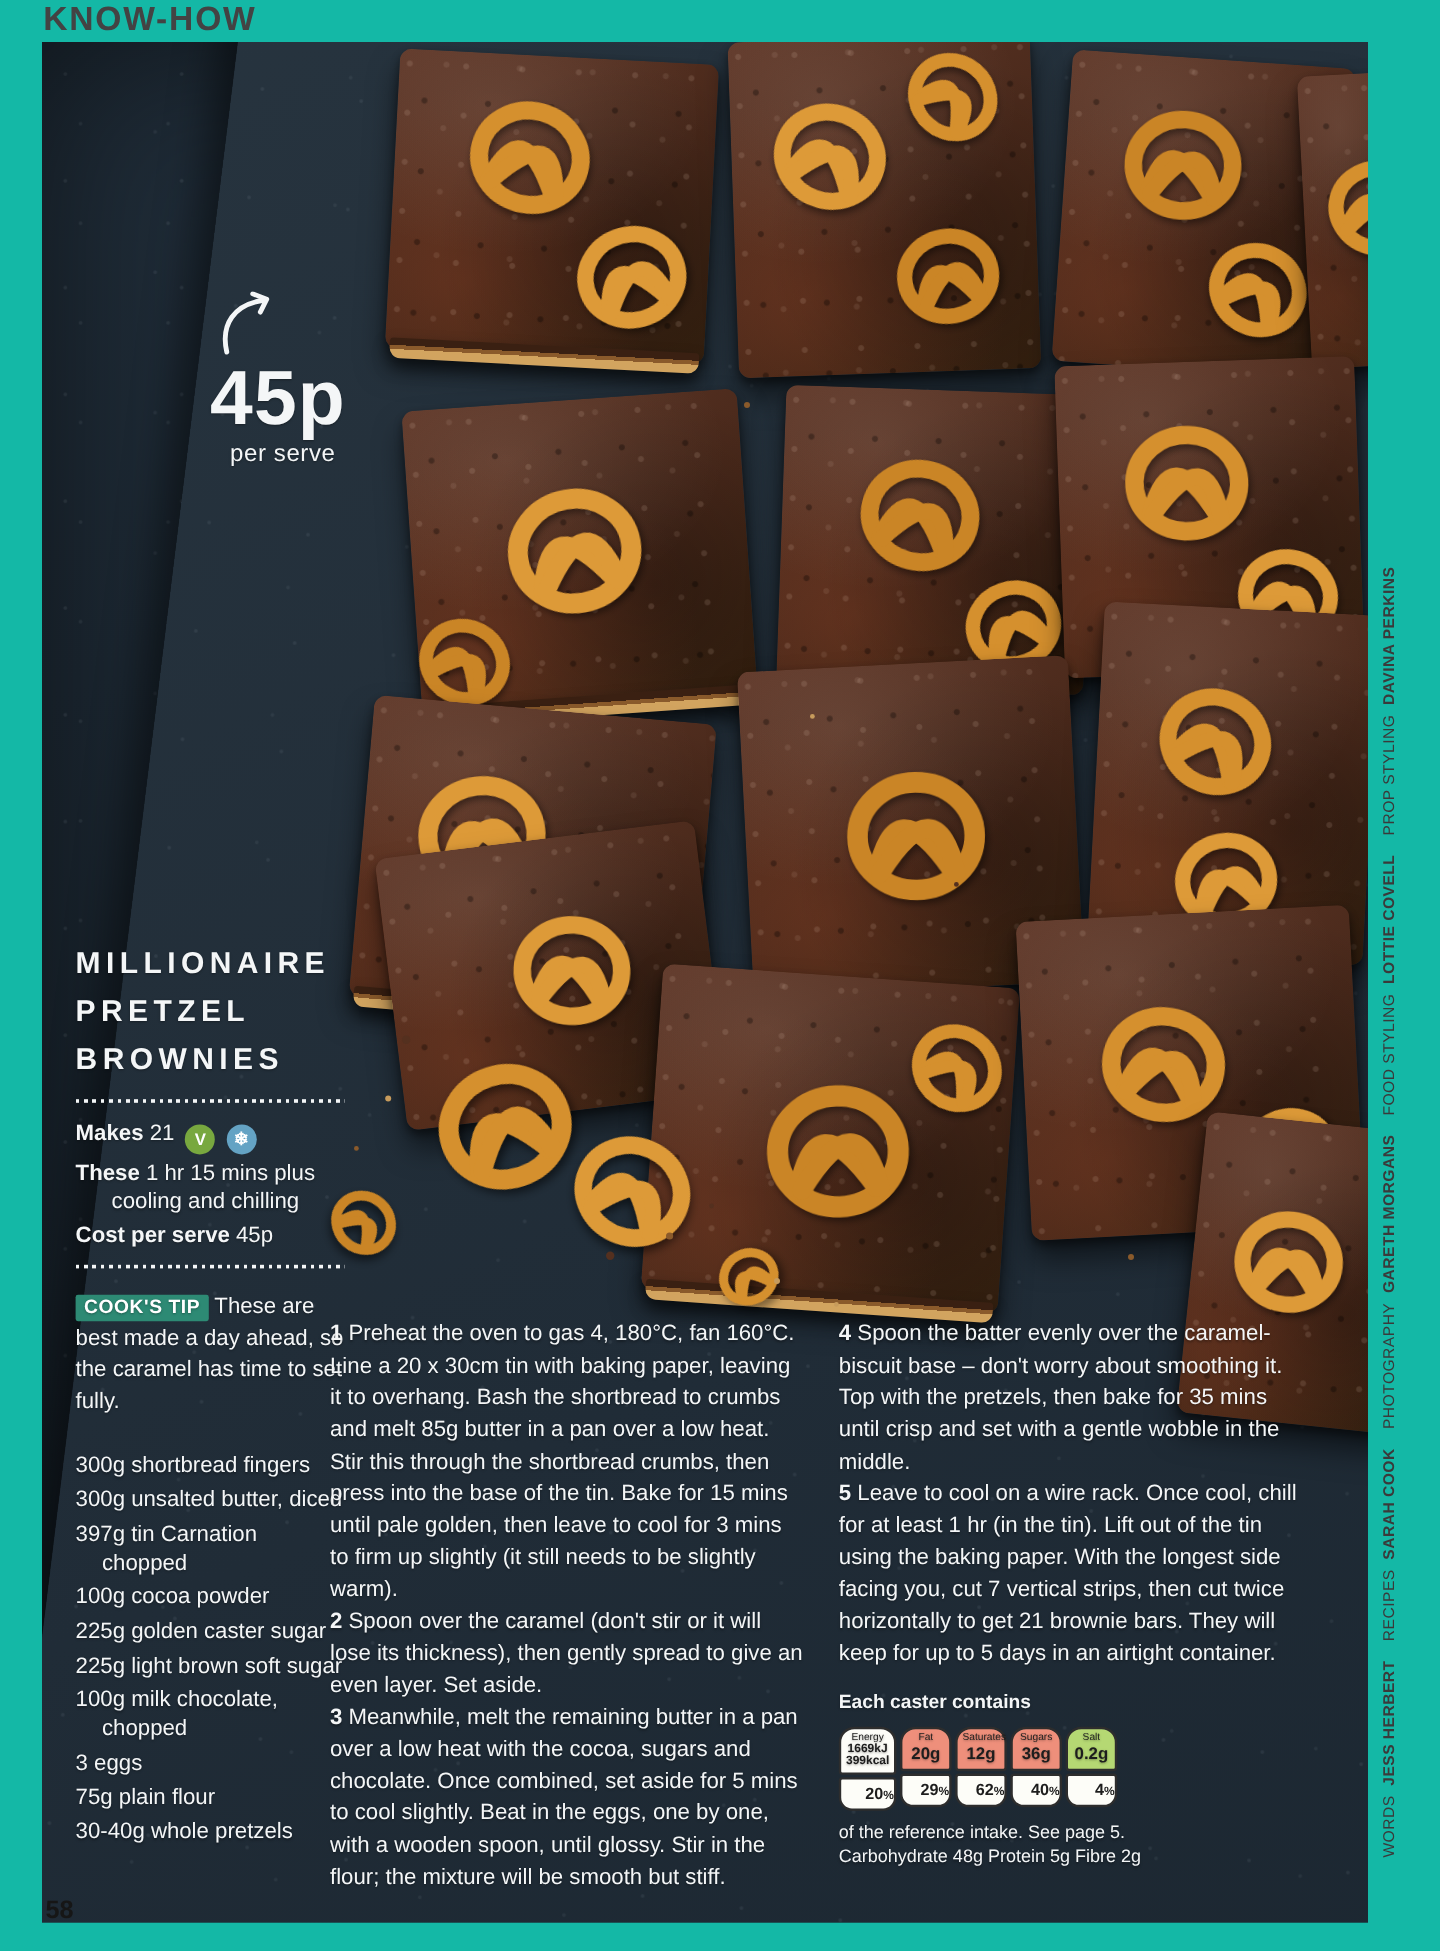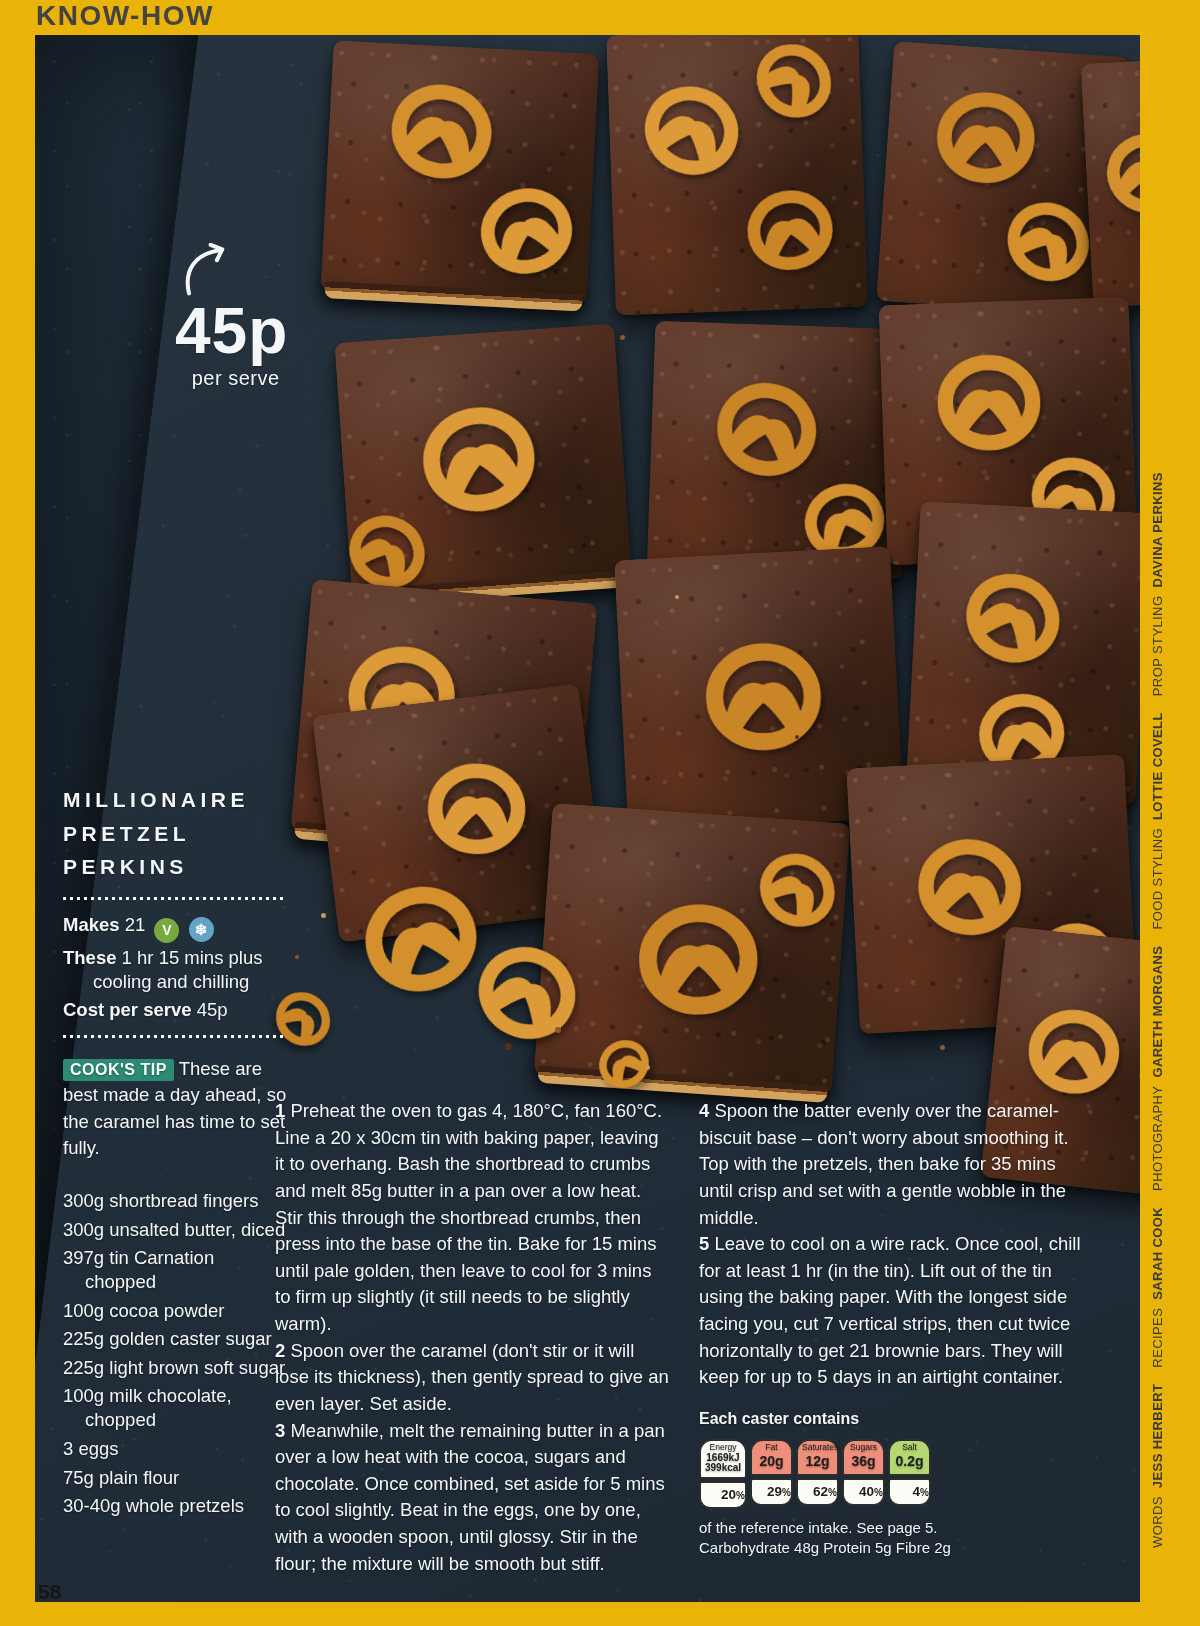--- a/index.html
+++ b/index.html
@@ -1,18 +1,18 @@
 <!DOCTYPE html>
 <html><head>
 <meta charset="utf-8">
 <style>
   * { margin:0; padding:0; box-sizing:border-box; }
   html,body { background:#ffffff; }
   body { font-family:"Liberation Sans", sans-serif; }
-  .page { position:relative; width:1200px; height:1626px; background:#eab308; overflow:hidden; }
+  .page { position:relative; width:1200px; height:1626px; background:#14b8a6; overflow:hidden; }
 
   
   .kicker { position:absolute; left:36px; top:0px; font-size:28px; font-weight:700;
             letter-spacing:1.5px; color:#434343; }
   .pageno { position:absolute; left:38px; top:1580px; font-size:21px; font-weight:700; color:#161616; }
 
   .credits { position:absolute; left:1150px; top:1548px; width:1000px;
              transform:rotate(-90deg); transform-origin:0 0;
              font-size:13px; color:#3a3a3a; letter-spacing:.4px; white-space:nowrap; }
   .credit { margin-right:16px; }
@@ -60,21 +60,21 @@
   
   .badge { position:absolute; left:116px; top:208px; z-index:6; color:#fff;
            text-shadow:0 1px 3px rgba(0,0,0,.4); }
   .badge svg { display:block; margin-left:28px; }
   .price { font-size:64px; font-weight:700; letter-spacing:1px; line-height:1; margin:2px 0 0 24px; }
   .per { font-size:20px; font-weight:500; letter-spacing:.5px; margin:4px 0 0 32px;text-align:center; }
 
   
   .overlay { color:#f4f6f7; text-shadow:0 1px 2px rgba(0,0,0,.35); z-index:5; }
   .leftcol { position:absolute; left:28px; top:748px; width:224px; }
-  .title { font-size:21px; font-weight:700; letter-spacing:4.5px; line-height:1.6; }
+  .title { font-size:25px; font-weight:700; letter-spacing:4.5px; line-height:1.6; }
   .dots { height:3px; margin:13px 0;
           background:repeating-linear-gradient(90deg,#f4f6f7 0 3px, transparent 3px 7px); }
   .meta-row { font-size:18.5px; line-height:1.32; margin:3px 0; padding-left:30px; text-indent:-30px; }
   .meta-row b { font-weight:700; }
   .mini { display:inline-block; width:25px; height:25px; border-radius:50%; text-indent:0;
           text-align:center; font-size:14px; font-weight:700; line-height:25px; color:#fff;
           vertical-align:-4px; margin-left:4px; text-shadow:none; }
   .badge-v { background:#78a83f; }
   .badge-f { background:#64a3c4; font-size:15px; }
   .tip { font-size:18.5px; line-height:1.42; margin-top:18px; }
@@ -265,21 +265,21 @@
         <path d="M34 2 L47 7 L41 19" fill="none" stroke="#f4f6f7" stroke-width="4.5" stroke-linecap="round" stroke-linejoin="round"></path>
       </svg>
       <div class="price">45p</div>
       <div class="per">per serve</div>
     </div>
 
     <div class="leftcol overlay">
       <div class="title">
         <div>MILLIONAIRE</div>
         <div>PRETZEL</div>
-        <div>PERKINS</div>
+        <div>BROWNIES</div>
       </div>
       <div class="dots"></div>
       <p class="meta-row">
         <b>Makes</b>
         <span>21</span>
         <span class="mini badge-v">V</span>
         <span class="mini badge-f">❄</span>
       </p>
       <p class="meta-row">
         <b>These</b>

